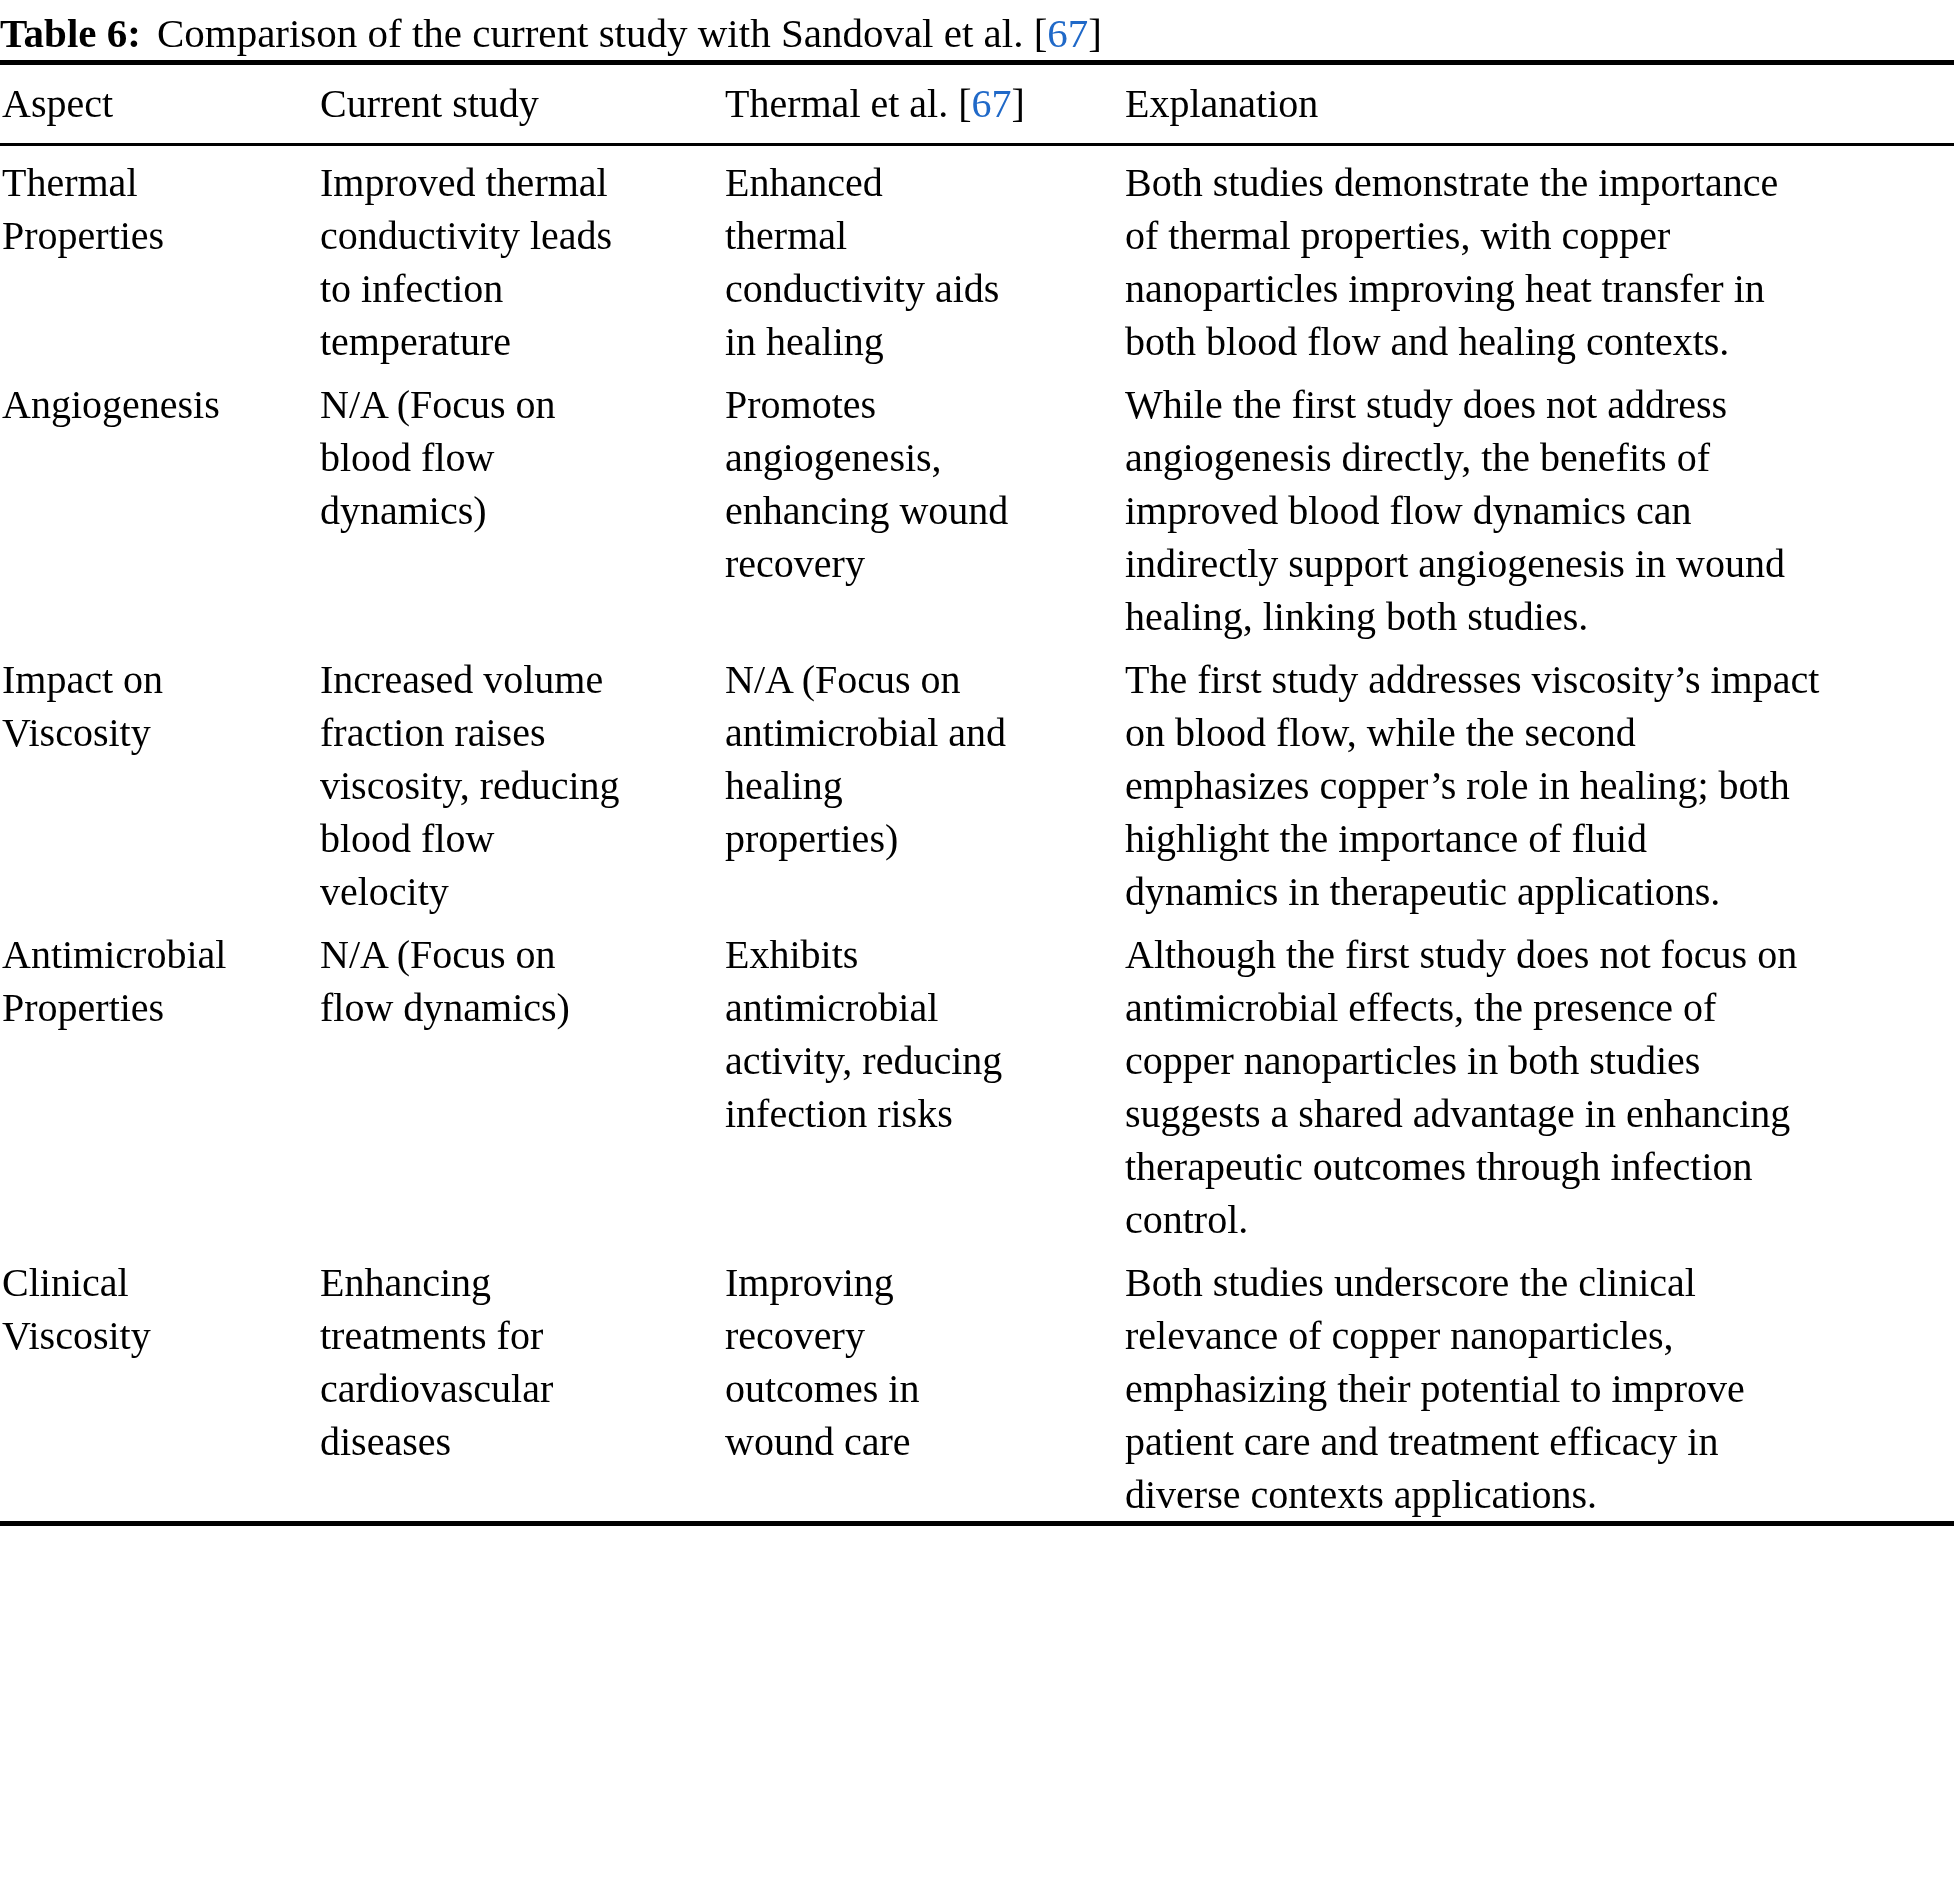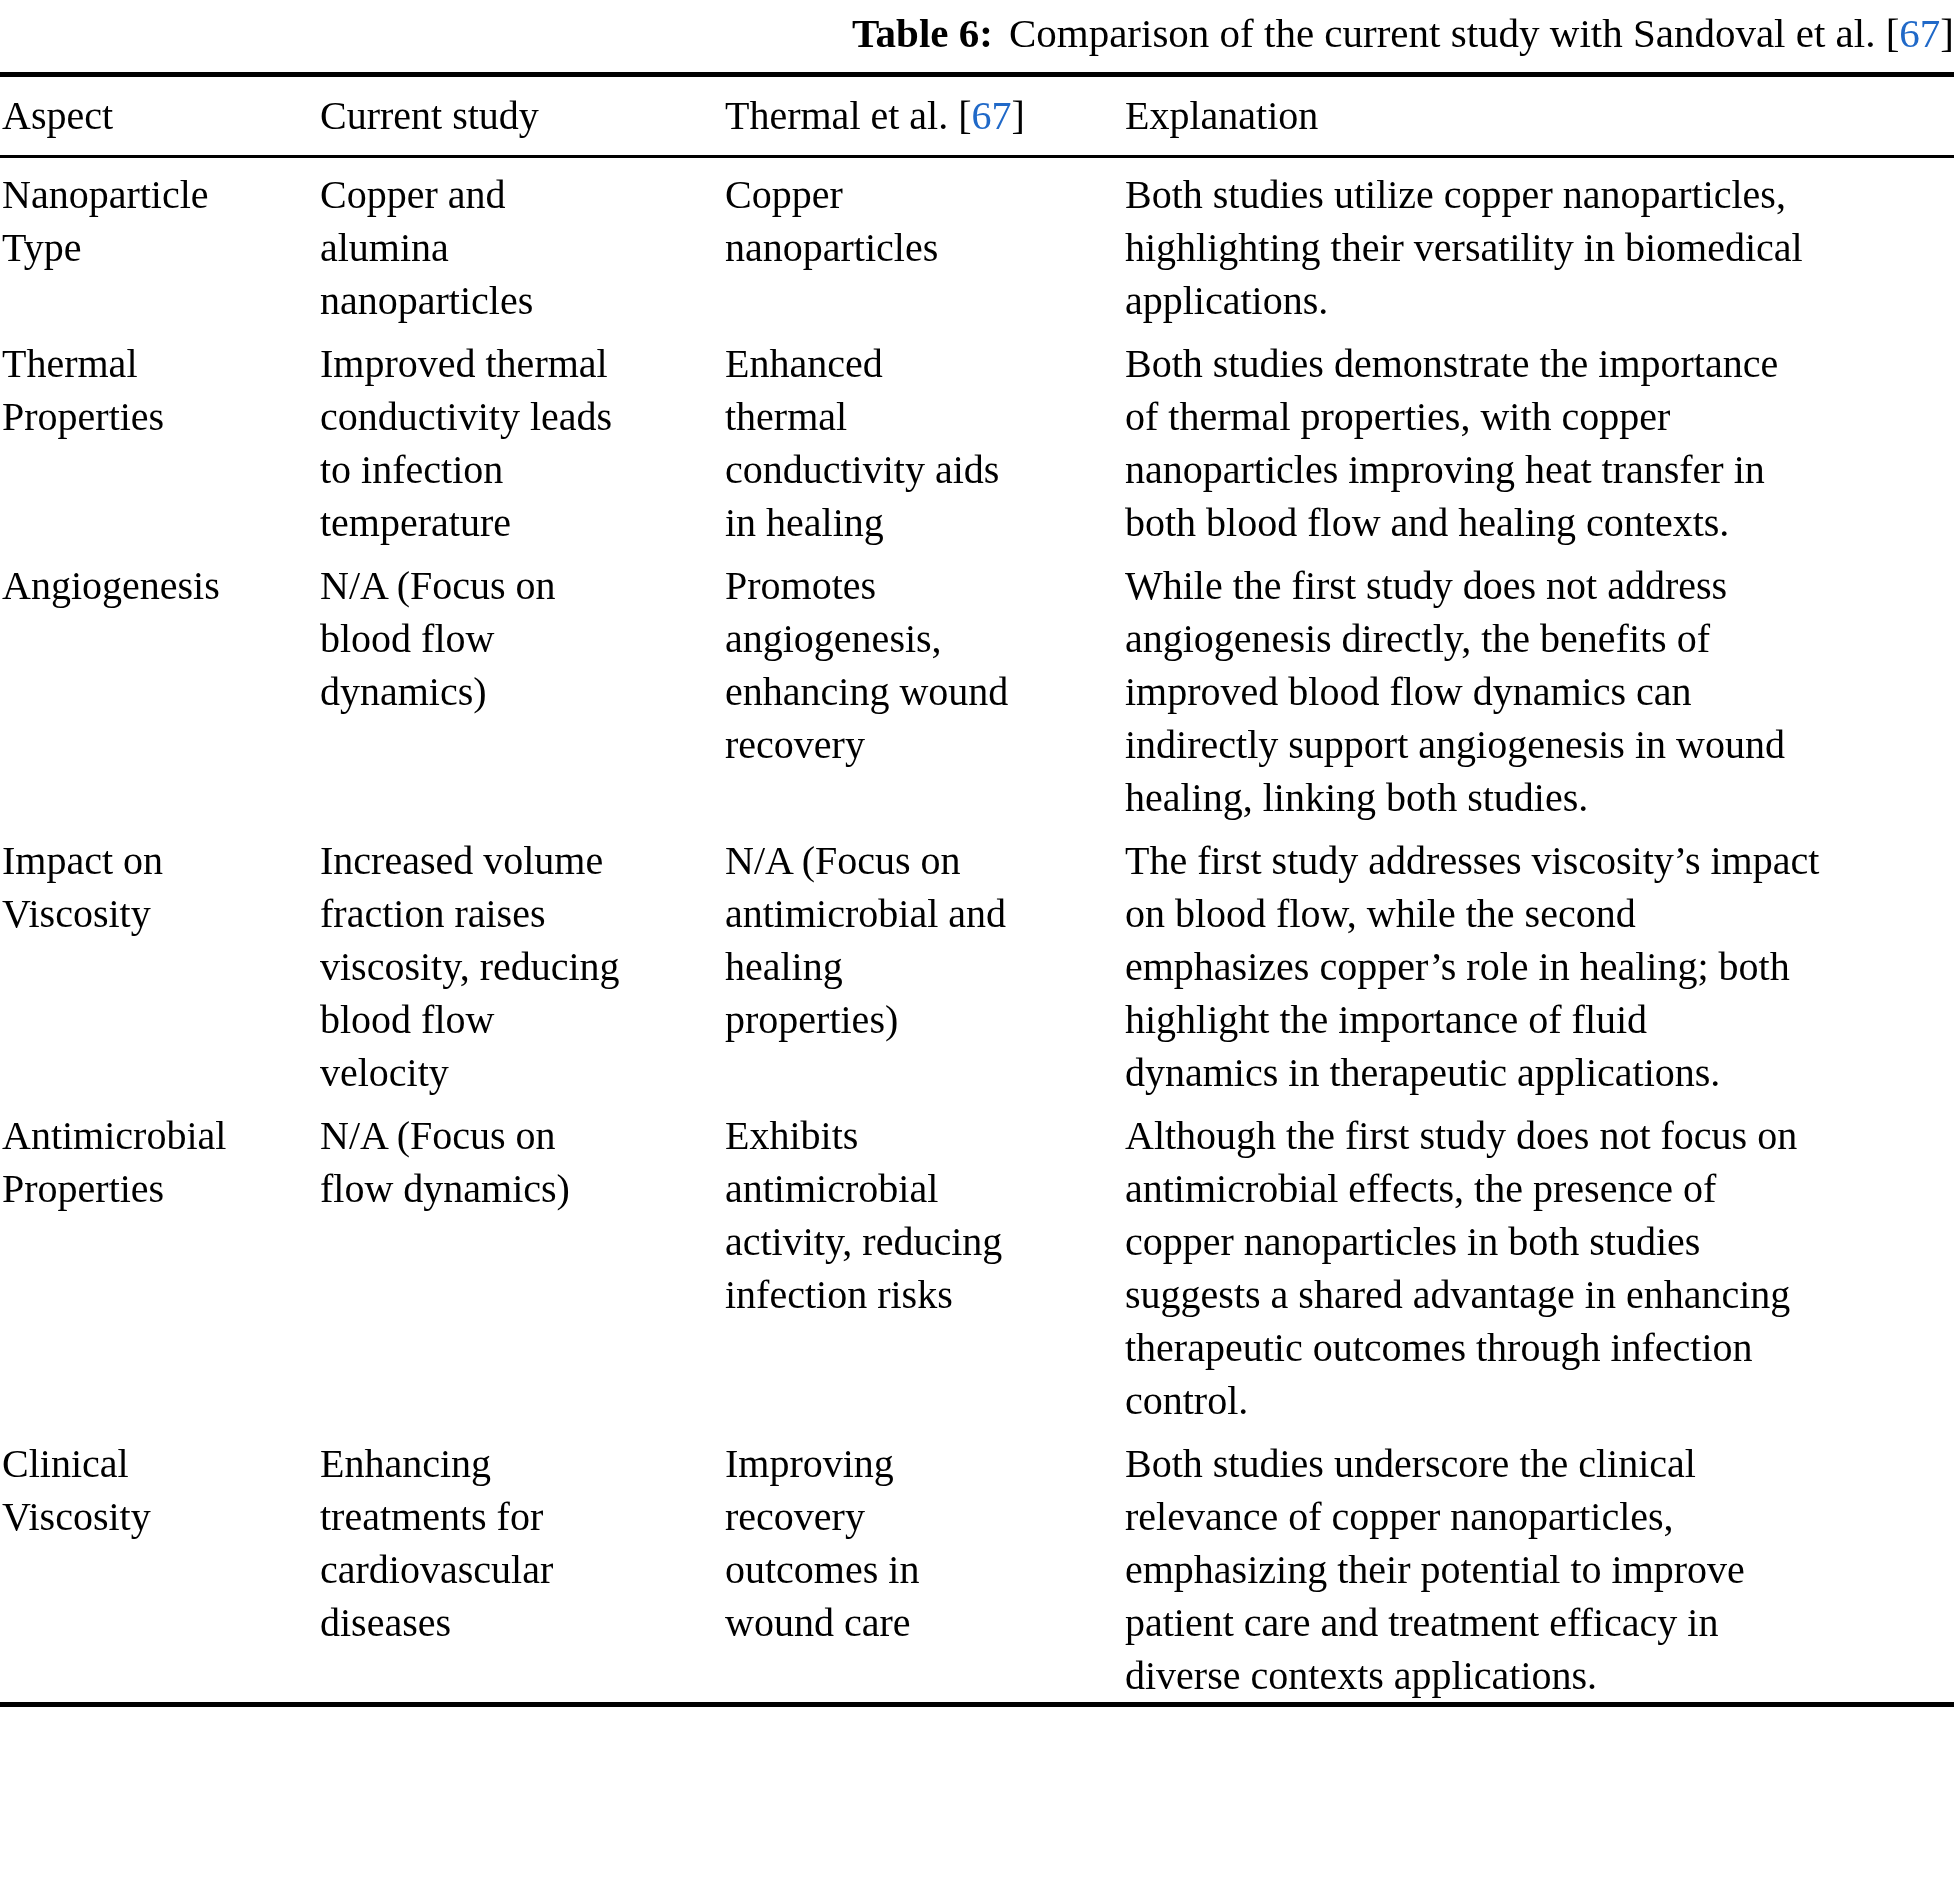--- a/index.html
+++ b/index.html
@@ -7,25 +7,25 @@
     width: 1954px;
     height: 1892px;
     background: #ffffff;
     overflow: hidden;
   }
   body {
     font-family: "Liberation Serif", "DejaVu Serif", serif;
     color: #000000;
   }
   .caption {
-    text-align: right;
+    text-align: left;
     font-size: 41px;
     line-height: 50px;
     padding-top: 8px;
-    height: 72px;
+    height: 60px;
     white-space: nowrap;
   }
   .caption .bold { font-weight: bold; margin-right: 16px; }
   .cite { color: #2069c8; }
   table.cmp {
     width: 1954px;
     border-collapse: collapse;
     table-layout: fixed;
     border-top: 5px solid #000;
     border-bottom: 5px solid #000;
@@ -66,32 +66,20 @@
     </colgroup>
   <thead>
     <tr>
       <td>Aspect</td>
       <td>Current study</td>
       <td><span>Thermal et al. [</span><span class="cite">67</span><span>]</span></td>
       <td>Explanation</td>
     </tr>
   </thead>
   <tbody>
-    <tr>
-      <td>Nanoparticle
-Type</td>
-      <td>Copper and
-alumina
-nanoparticles</td>
-      <td>Copper
-nanoparticles</td>
-      <td>Both studies utilize copper nanoparticles,
-highlighting their versatility in biomedical
-applications.</td>
-    </tr>
     <tr>
       <td>Thermal
 Properties</td>
       <td>Improved thermal
 conductivity leads
 to infection
 temperature</td>
       <td>Enhanced
 thermal
 conductivity aids

